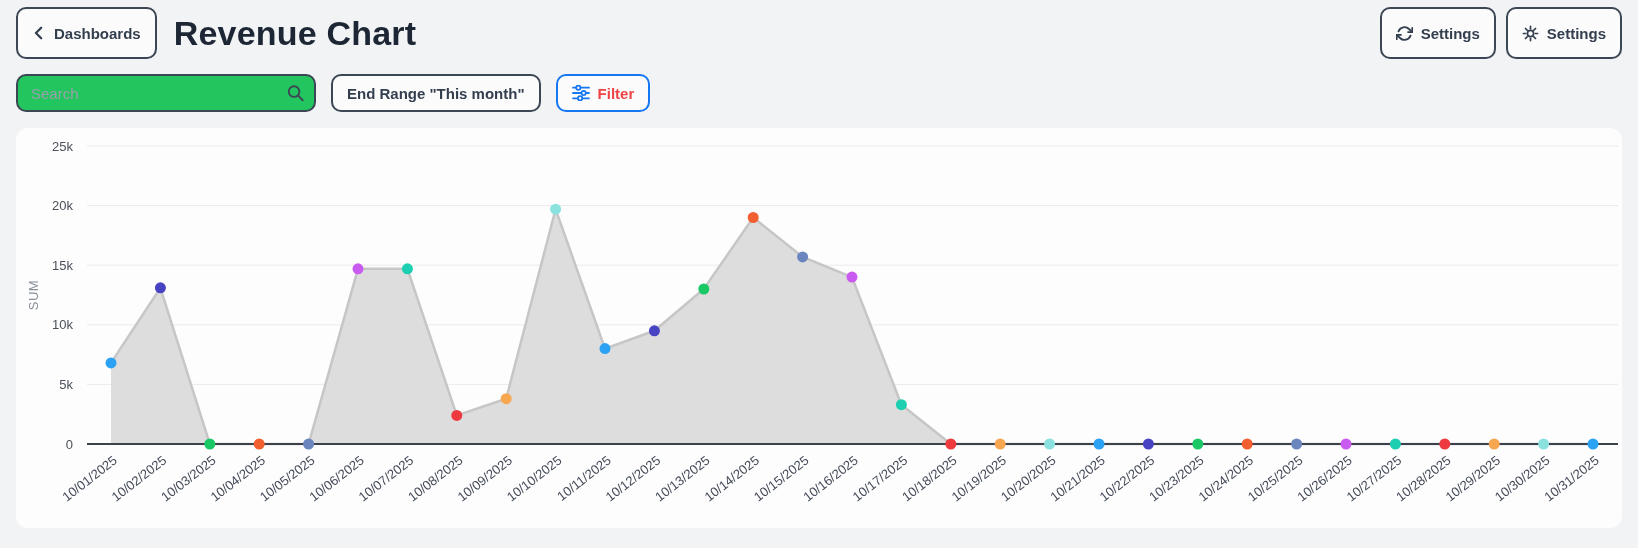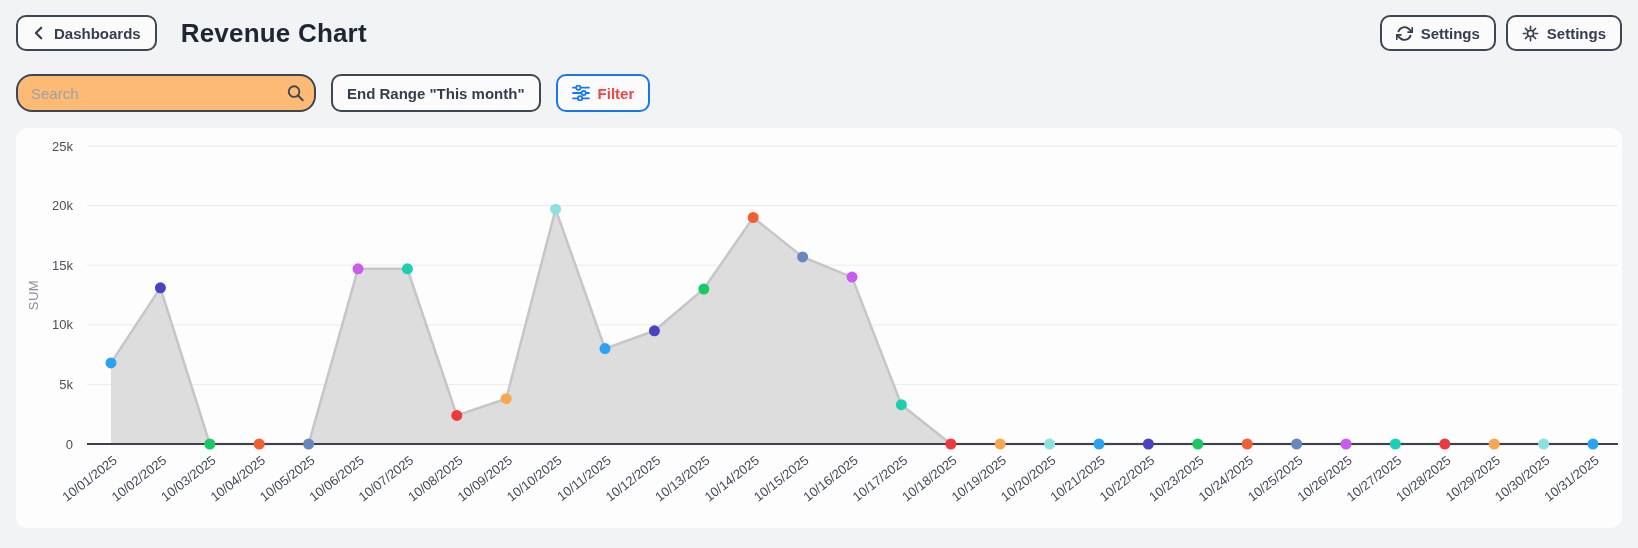--- a/index.html
+++ b/index.html
@@ -11,39 +11,39 @@
     color: #333e4e;
   }
   .row1 {
     display: flex; align-items: center;
     margin: 15px 16px 0 16px; height: 36px;
   }
   .btn {
     display: inline-flex; align-items: center; gap: 8px;
     border: 2px solid #3d4654; border-radius: 10px;
     background: #fbfbfc;
-    height: 36px; padding: 0 14px;
+    height: 52px; padding: 0 14px;
     font-family: inherit; font-weight: bold; font-size: 15px;
     color: #333e4e; cursor: pointer; white-space: nowrap;
   }
   .title {
-    font-size: 26px; font-weight: bold; color: #1d2634;
-    margin-left: 24px; letter-spacing: 0.2px;
+    font-size: 34px; font-weight: bold; color: #1d2634;
+    margin-left: 17px; letter-spacing: 0.2px;
   }
   .spacer { flex: 1; }
   .row1 .btn + .btn { margin-left: 10px; }
   .row2 {
     display: flex; align-items: center; gap: 15px;
     margin: 23px 16px 0 16px; height: 38px;
   }
   .search { position: relative; width: 300px; height: 38px; }
   .search input {
     width: 100%; height: 100%;
-    border: 2px solid #3d4654; border-radius: 16px;
-    background: #fdba74; outline: none;
+    border: 2px solid #3d4654; border-radius: 10px;
+    background: #22c55e; outline: none;
     padding: 0 40px 0 13px;
     font-family: inherit; font-size: 15px; color: #333e4e;
   }
   .search input::placeholder { color: #9aa1ac; }
   .search .sicon {
     position: absolute; right: 11px; top: 50%;
     transform: translateY(-50%); display: flex;
   }
   .btn.h38 { height: 38px; }
   .btn.filter { border-color: #1677f2; color: #ef4444; }

